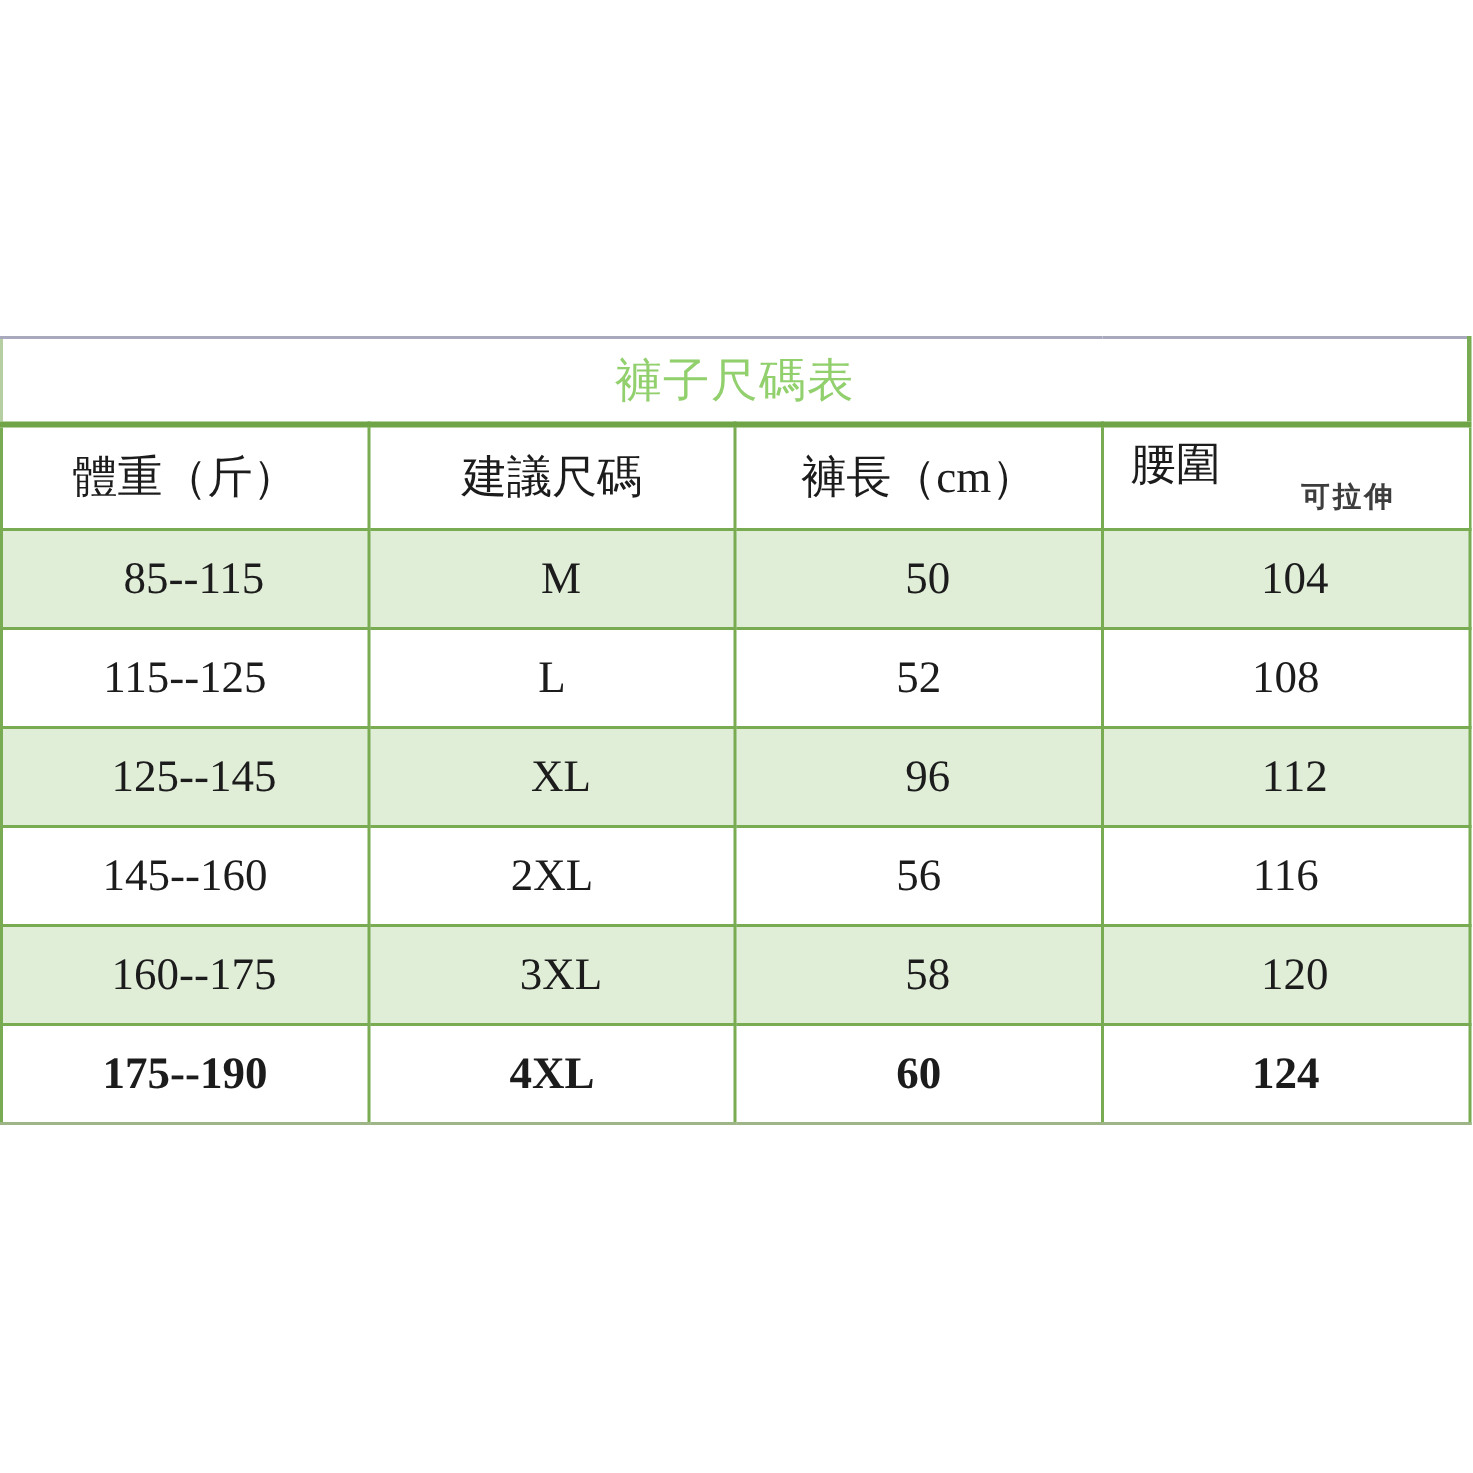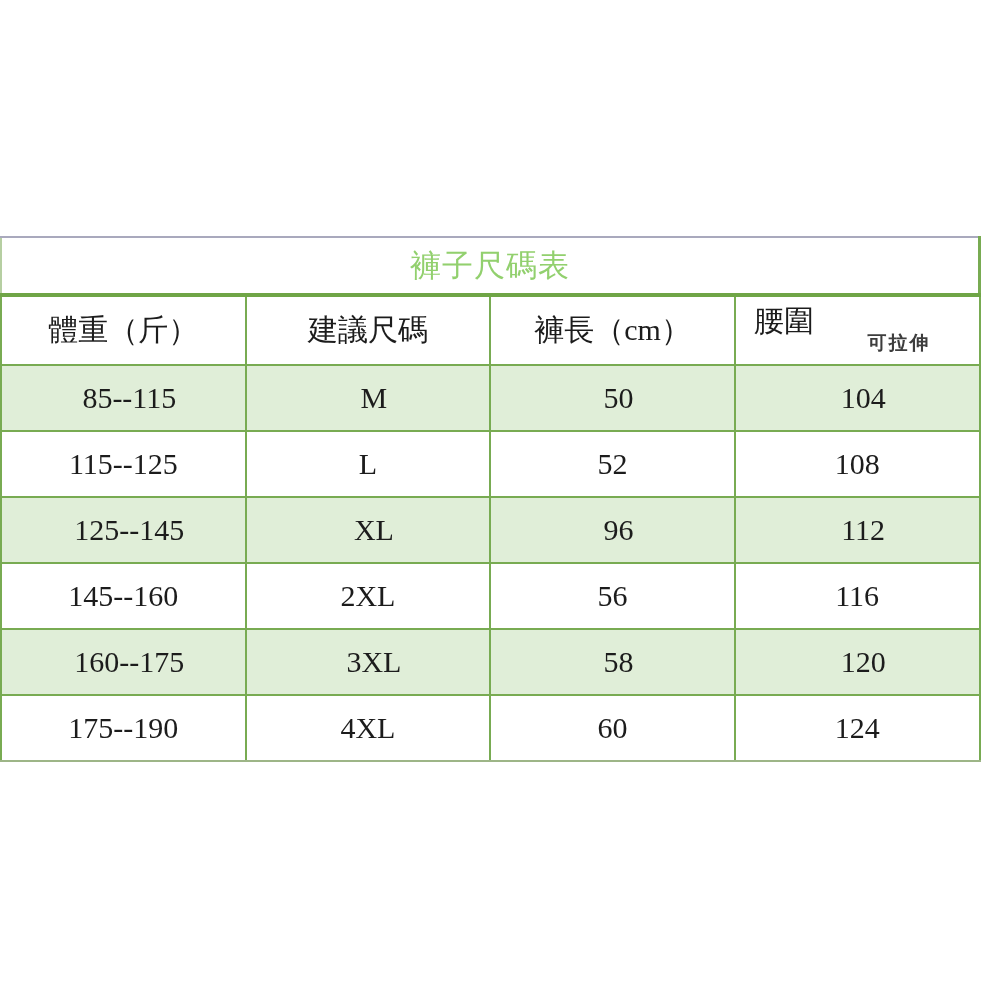--- a/index.html
+++ b/index.html
@@ -7,21 +7,21 @@
   body {
     width: 982px;
     height: 982px;
     position: relative;
     font-family: "Liberation Serif", "DejaVu Serif", serif;
     color: #1c1c1c;
     overflow: hidden;
   }
   .size-table {
     position: absolute;
-    top: 236px;
+    top: 224px;
     left: 0;
     width: 981px;
     border-collapse: collapse;
     table-layout: fixed;
     background: #ffffff;
   }
   .size-table col { width: 25%; }
   .size-table td, .size-table th {
     border: 2px solid #78ab52;
     text-align: center;
@@ -54,21 +54,21 @@
     right: 48px;
     bottom: 8px;
     font-size: 19px;
     font-weight: 600;
     color: #3d3d3d;
     letter-spacing: 2px;
   }
   
   tr.data-row td { height: 66px; }
   tr.data-row.alt td { background: #e0eed8; padding-left: 12px; }
-  tr.data-row:last-child td { border-bottom: 2px solid #9db587; }
+  tr.data-row:last-child td { border-bottom: 2px solid #9db587; font-weight: bold; }
 </style>
 </head>
 <body>
 
 <table class="size-table">
   <colgroup>
       <col>
       <col>
       <col>
       <col>

